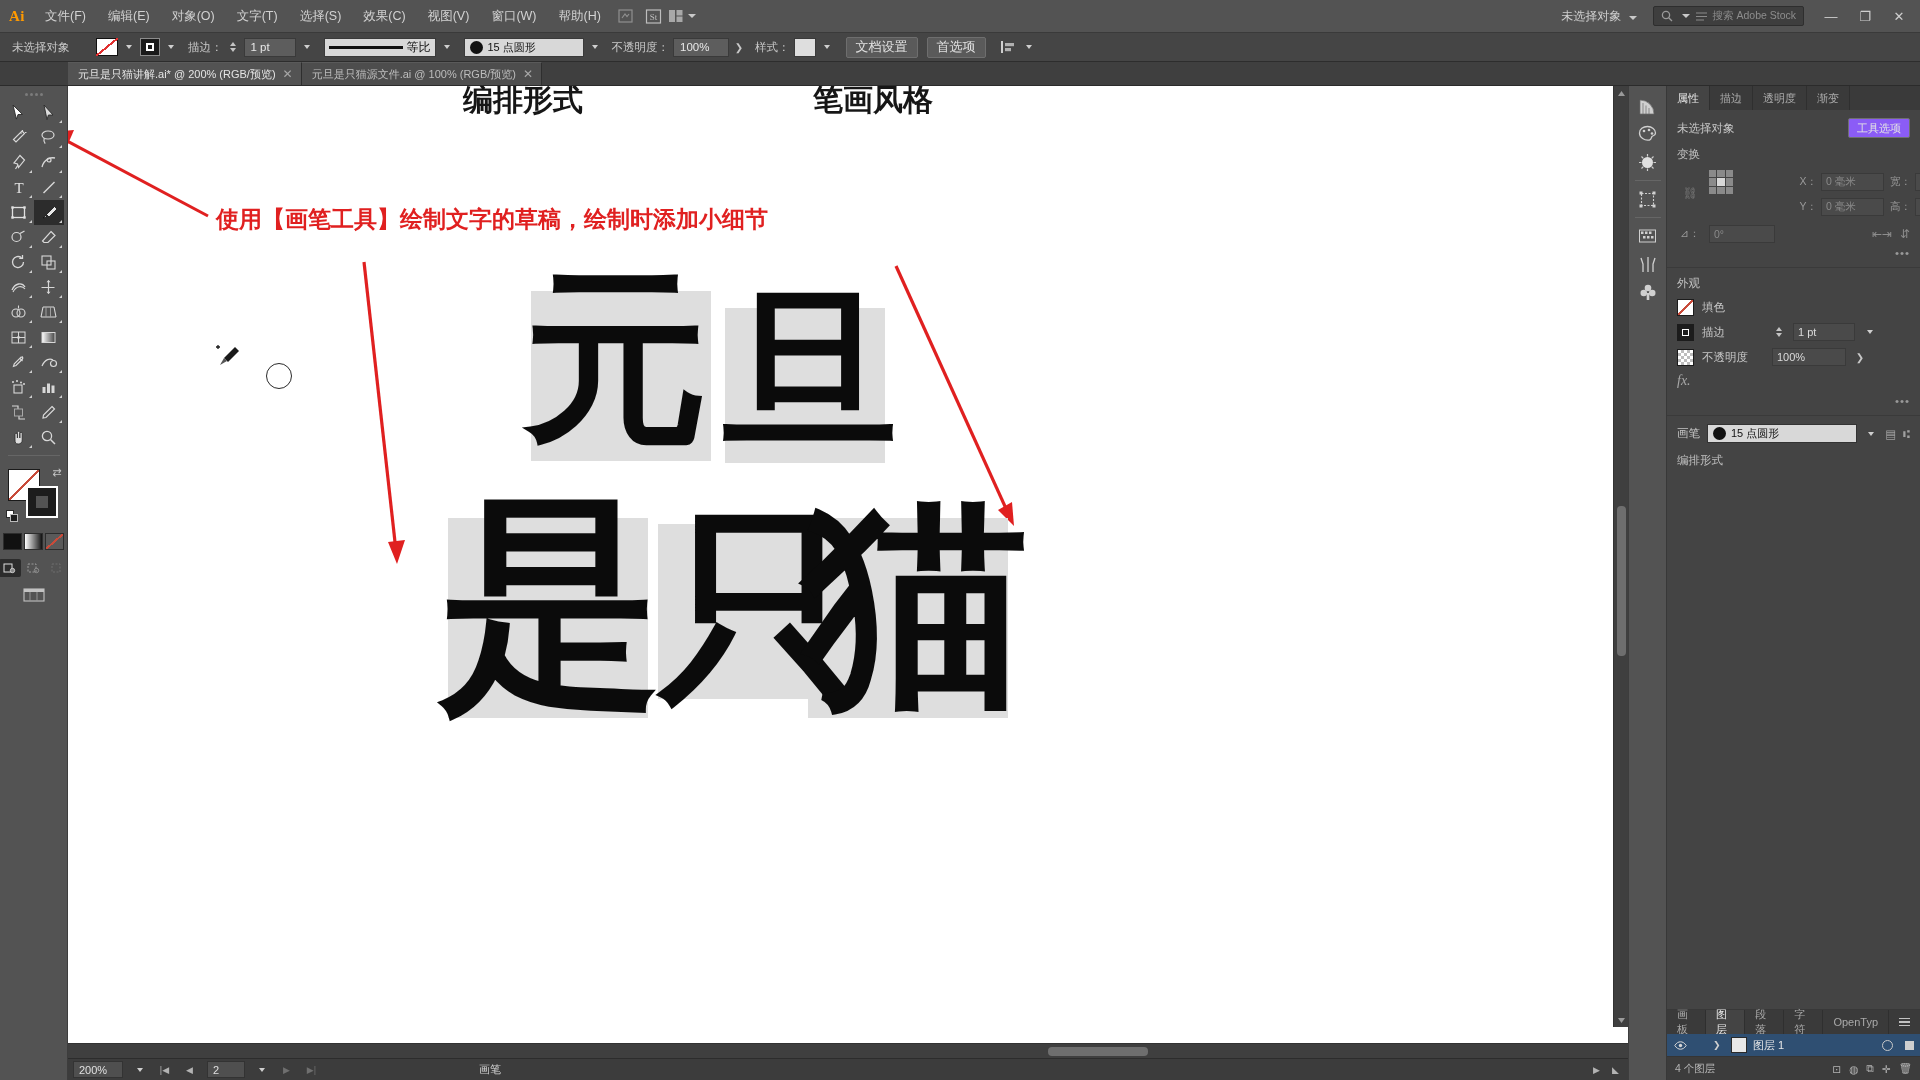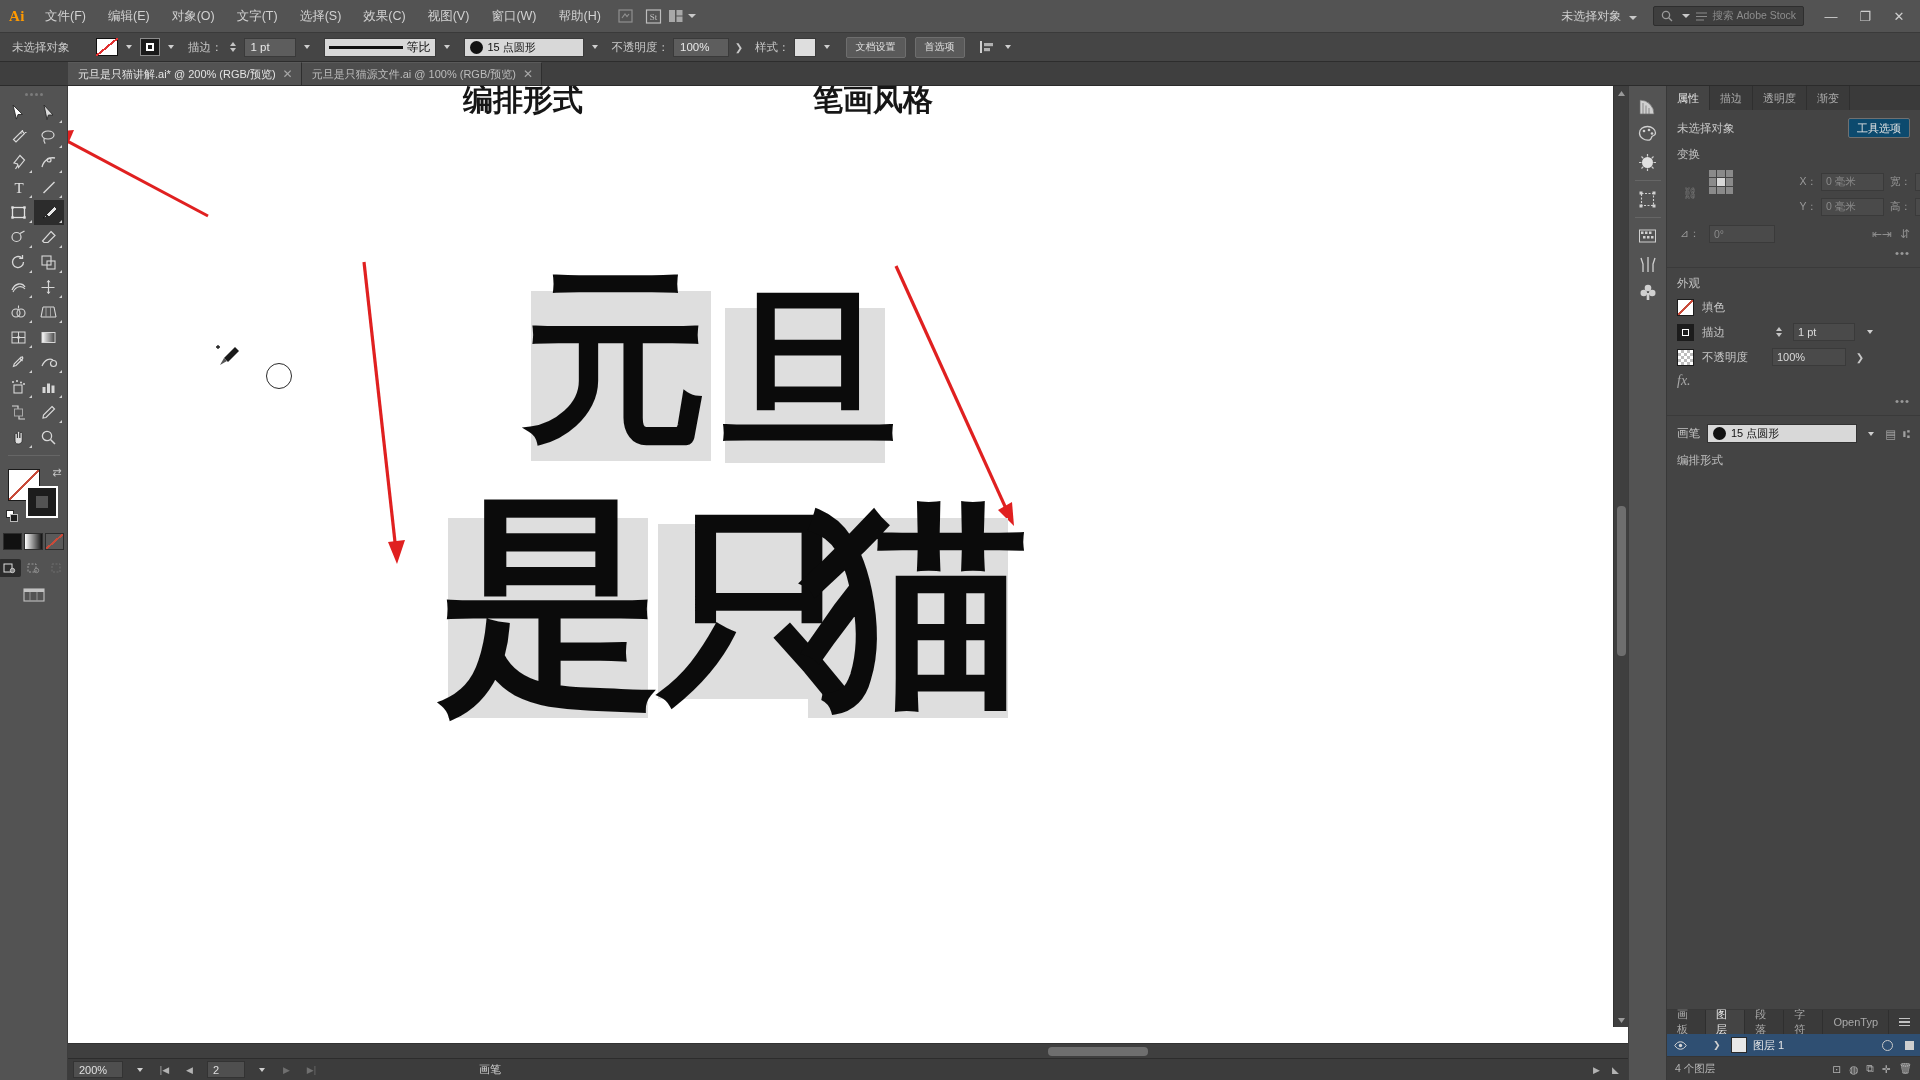--- a/index.html
+++ b/index.html
@@ -80,21 +80,21 @@
   .profile-box span { color: #111; font-size: 12px; }
   .brush-box {
     background: #d8d8d8; border: 1px solid #3a3a3a; height: 19px; width: 120px;
     display: flex; align-items: center; padding: 0 5px; gap: 5px;
   }
   .brush-dot { width: 13px; height: 13px; border-radius: 50%; background: #111; }
   .brush-box span { color: #111; font-size: 11px; }
   .style-box { background: #dedede; border: 1px solid #3a3a3a; height: 19px; width: 22px; }
   .btn {
     background: #5a5a5a; border: 1px solid #6e6e6e; border-radius: 2px; height: 21px;
-    color: #e0e0e0; font-size: 10px; padding: 0 9px; display: flex; align-items: center;
+    color: #e0e0e0; font-size: 13px; padding: 0 9px; display: flex; align-items: center;
   }
   .arrow-r { width: 12px; display: flex; align-items: center; justify-content: center; color: #c8c8c8; font-size: 10px; }
   .align-ic { width: 20px; height: 19px; display: flex; align-items: center; justify-content: center; }
 
   
   .tabbar {
     height: 24px; background: #3f3f3f; display: flex; align-items: flex-end; flex: 0 0 24px;
     padding-left: 68px; border-bottom: 1px solid #2b2b2b;
   }
   .doctab {
@@ -196,21 +196,21 @@
   
   .panels { width: 254px; flex: 0 0 254px; background: #444; display: flex; flex-direction: column;
     border-left: 1px solid #383838; }
   .panel-tabs { height: 24px; background: #3a3a3a; display: flex; align-items: flex-end; }
   .ptab { padding: 12px 10px; height: 23px; display: flex; align-items: center; font-size: 11px;
     color: #a9a9a9; border-right: 1px solid #2f2f2f; }
   .ptab.active { background: #444; color: #e8e8e8; }
   .panel-body { padding: 8px 10px; color: #c8c8c8; font-size: 11.5px; }
   .prow { display: flex; align-items: center; gap: 6px; margin-bottom: 9px; }
   .sec-title { font-size: 11.5px; color: #c0c0c0; margin: 2px 0 8px; }
-  .tool-opt-btn { margin-left: auto; background: #0c4a6e; border: 1px solid #707070; border-radius: 2px;
+  .tool-opt-btn { margin-left: auto; background: #8b5cf6; border: 1px solid #707070; border-radius: 2px;
     height: 20px; padding: 0 8px; display: flex; align-items: center; font-size: 11px; color: #e4e4e4; }
   .xf-grid { display: grid; grid-template-columns: 26px 1fr 1fr 20px; gap: 4px 6px; align-items: center; }
   .xf-ref { width: 24px; height: 24px; display: grid; grid-template-columns: repeat(3,1fr); grid-template-rows: repeat(3,1fr); gap: 1px; }
   .xf-ref i { background: #8a8a8a; }
   .xf-ref i.c { background: #d8d8d8; }
   .minifield { background: #4a4a4a; border: 1px solid #3a3a3a; height: 18px; display: flex;
     align-items: center; padding: 0 4px; color: #8a8a8a; font-size: 10.5px; gap: 3px; }
   .lbl-sm { color: #9a9a9a; font-size: 10.5px; text-align: right; }
   .pdiv { height: 1px; background: #3a3a3a; margin: 8px -10px; }
   .ap-row { display: flex; align-items: center; gap: 8px; margin-bottom: 7px; }
@@ -639,20 +639,21 @@
           </svg>
       </div>
     </div>
 
     <div class="canvaswrap">
       <div class="canvas">
 
         <div class="art-title" style="left:395px; top:-6px; font-size:30px;">编排形式</div>
         <div class="art-title" style="left:745px; top:-6px; font-size:30px;">笔画风格</div>
 
+        <div class="redtext" style="left:148px; top:118px;">使用【画笔工具】绘制文字的草稿，绘制时添加小细节</div>
 
         <svg style="position:absolute;left:0;top:0;width:100%;height:100%;pointer-events:none">
 
           <g>
             <path d="M140 130 L -14 48" stroke="#e02020" stroke-width="3" fill="none"></path>
             <path d="M-16 46 L 6 44 L 0 58 Z" fill="#e02020"></path>
           </g>
 
           <g>
             <path d="M296 176 L 328 465" stroke="#e02020" stroke-width="3.2" fill="none"></path>

